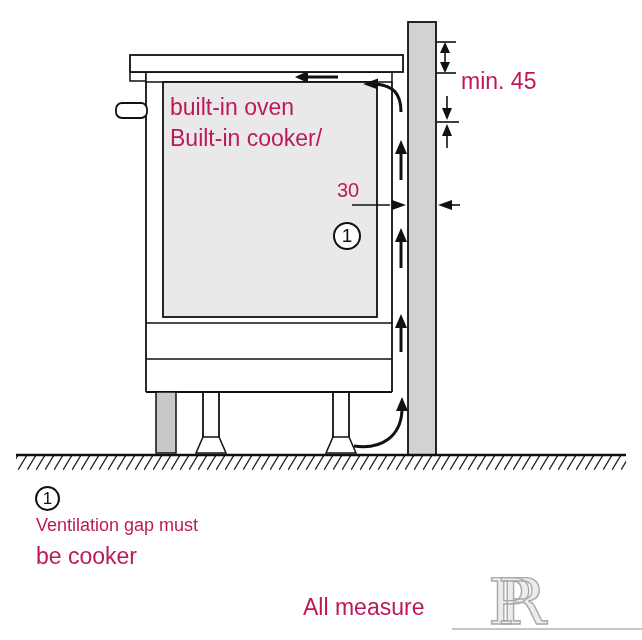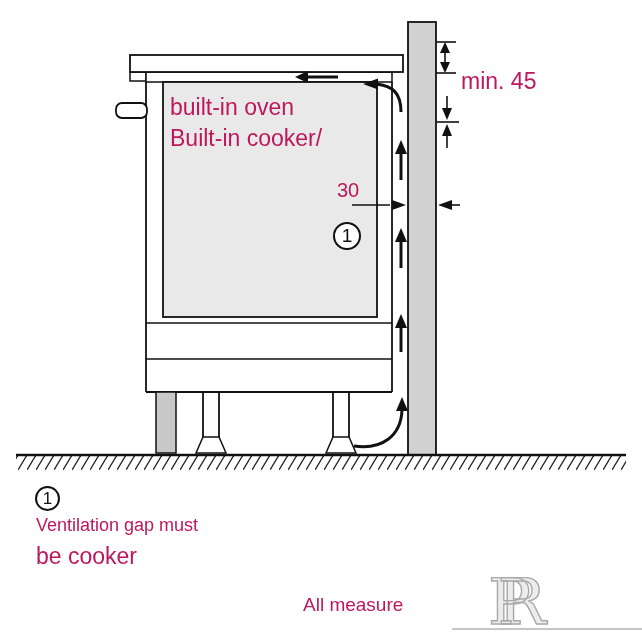--- a/index.html
+++ b/index.html
@@ -18,21 +18,21 @@
     position:absolute; border:2px solid #111; border-radius:50%;
     display:flex; align-items:center; justify-content:center;
     background:#fff; box-sizing:border-box;
   }
   .callout-diagram { left:333px; top:222px; width:28px; height:28px; font-size:19px; }
   .callout-legend  { left:35px;  top:486px; width:25px; height:25px; font-size:17px; }
 
   .legend-line1 { left:36px; top:515px; font-size:18px; }
   .legend-line2 { left:36px; top:543px; font-size:23px; }
 
-  .footer-note  { left:303px; top:594px; font-size:19px;text-align:right; }
+  .footer-note  { left:303px; top:594px; font-size:23px;text-align:right; }
   .fade-overlay {
     position:absolute; left:458px; top:590px; width:120px; height:36px;
     background:linear-gradient(to right, rgba(255,255,255,0), #ffffff 60%);
     pointer-events:none;
   }
   .watermark {
     position:absolute; left:488px; top:576px;
     font-family:"DejaVu Serif", serif; font-size:64px; line-height:52px;
     color:#ececec; -webkit-text-stroke:1.4px #a9a9a9;
     letter-spacing:-0.52em; padding-right:0.52em;

